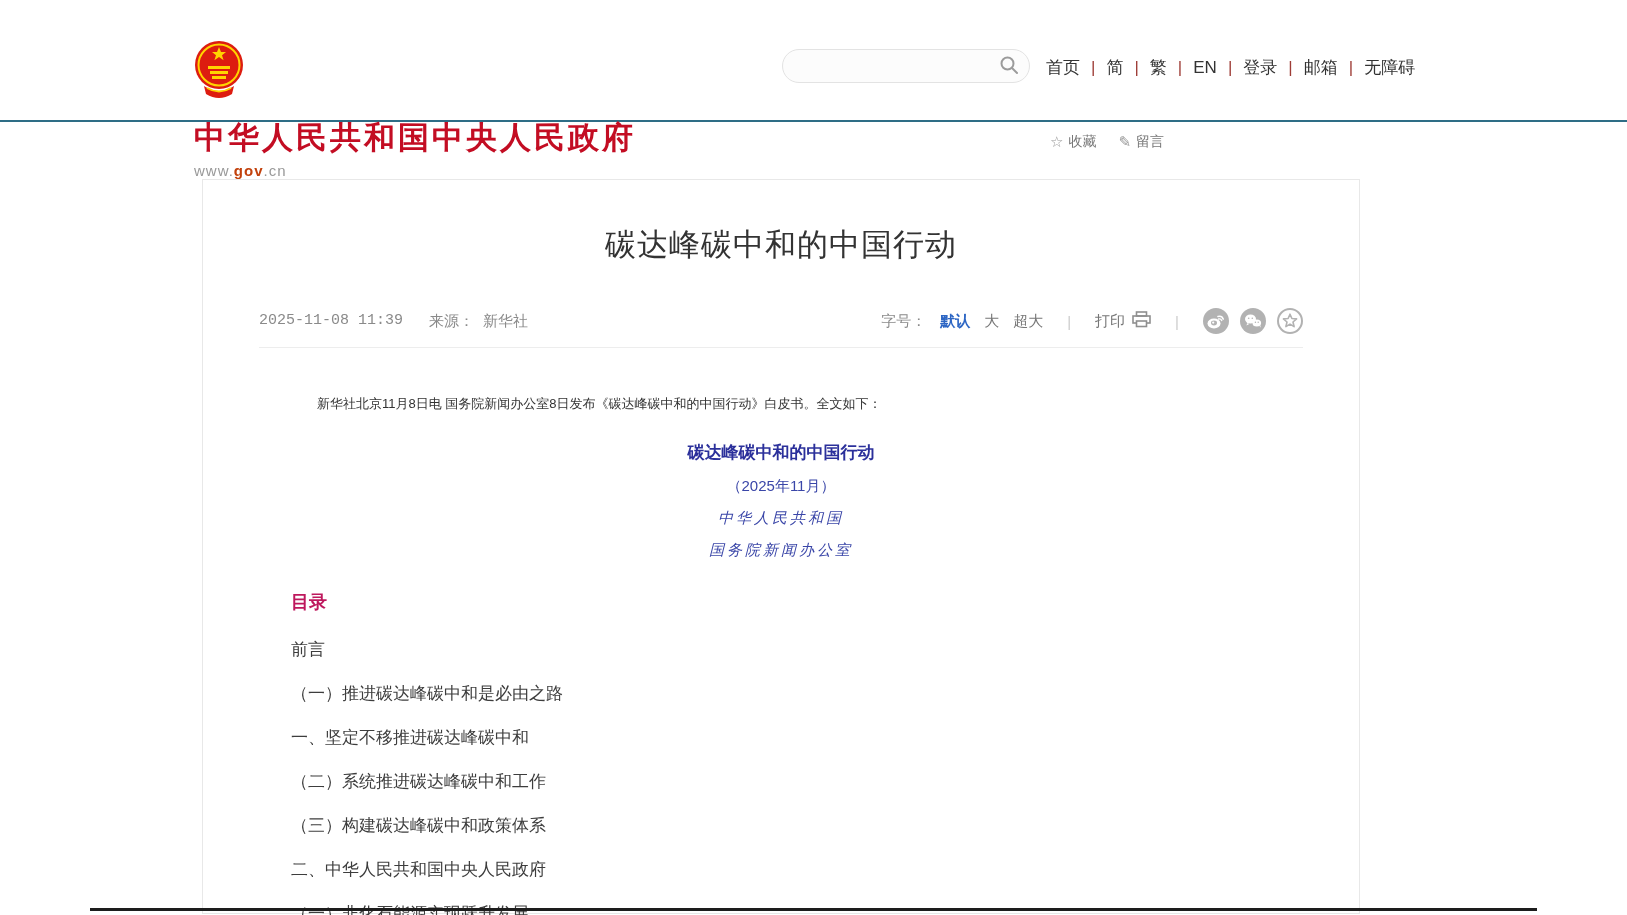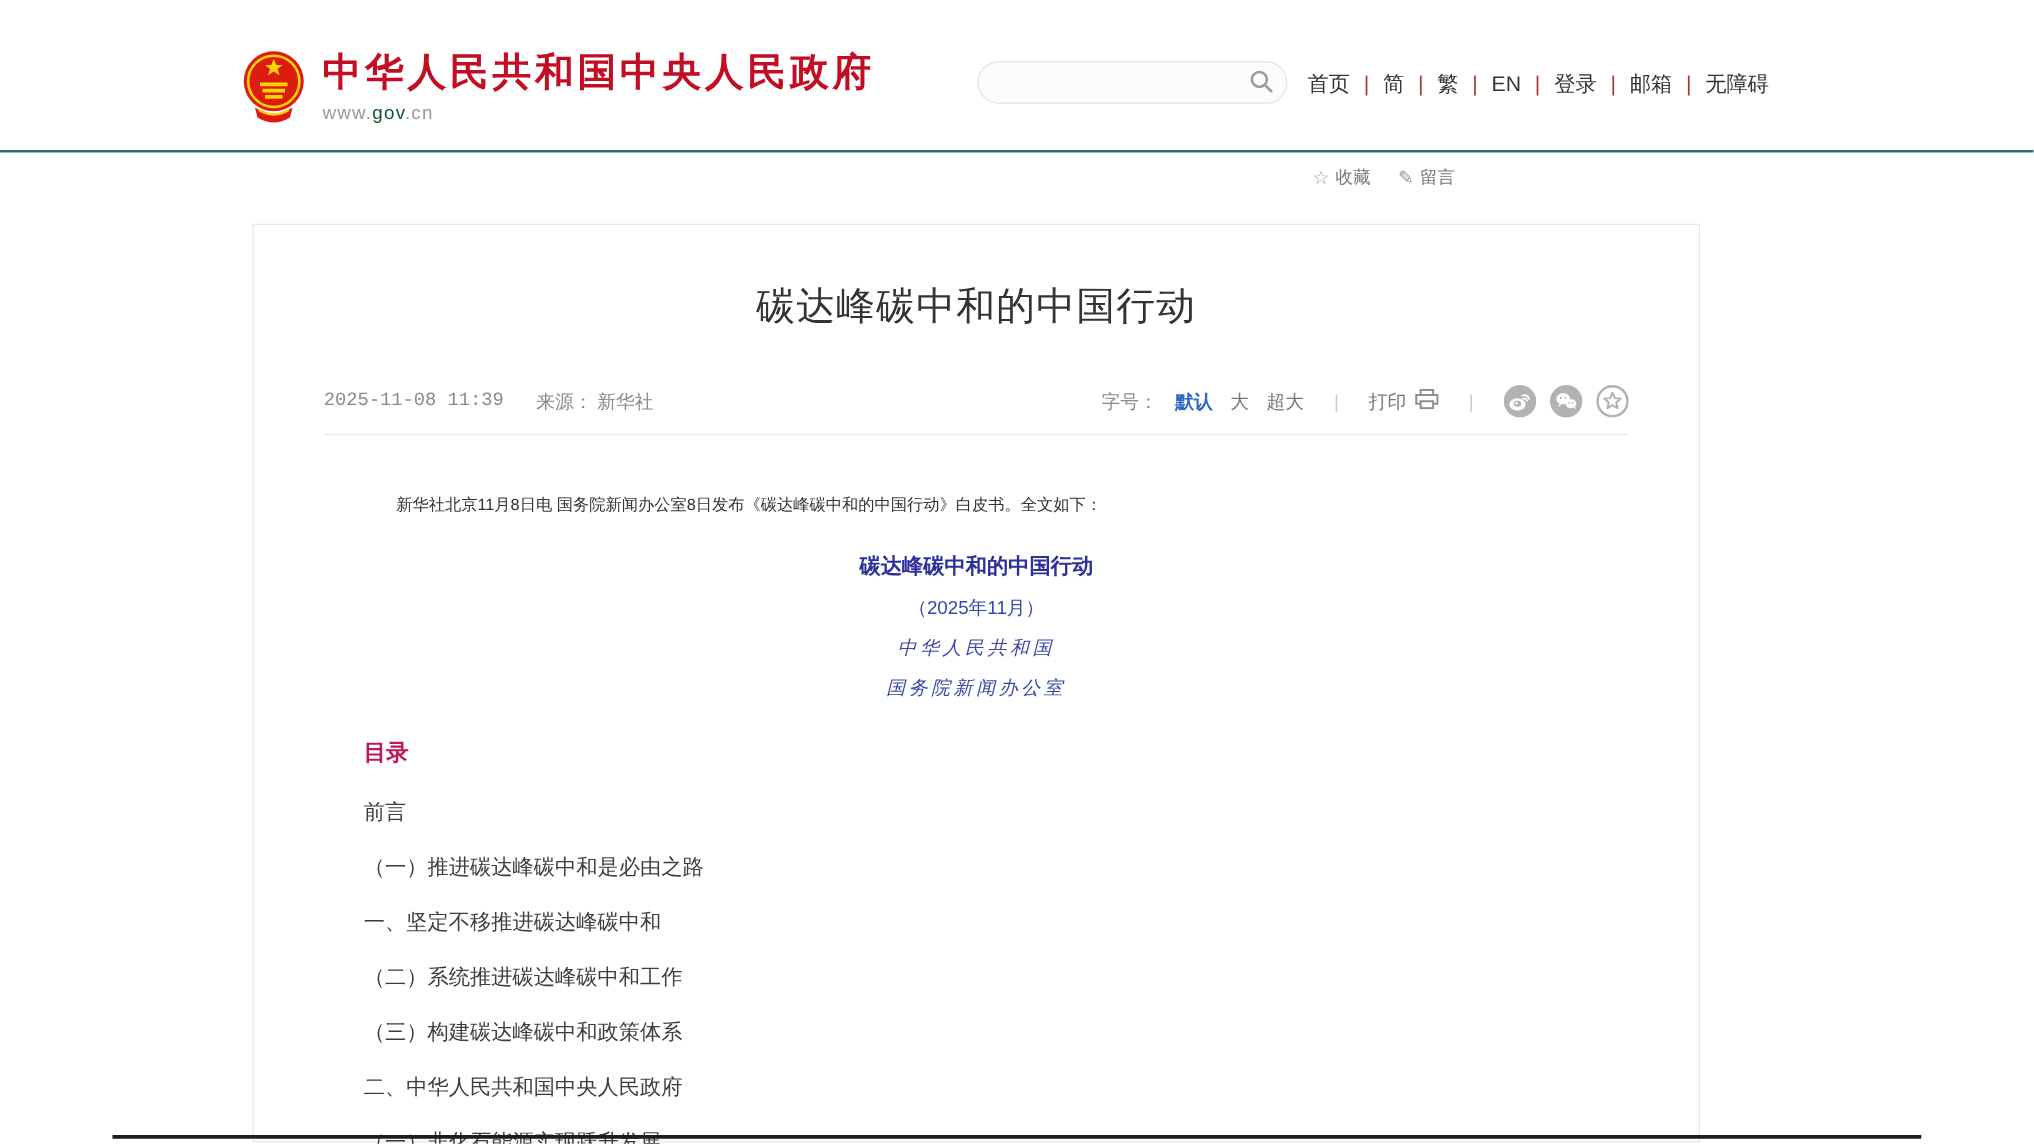--- a/index.html
+++ b/index.html
@@ -4,25 +4,25 @@
 <style>
   * { margin:0; padding:0; box-sizing:border-box; }
   html,body { background:#fff; }
   body {
     width:1627px; height:915px; position:relative; overflow:hidden;
     font-family:"Liberation Sans","DejaVu Sans",sans-serif; color:#333;
   }
 
   
   .header { position:absolute; top:0; left:0; width:1627px; height:122px; background:#fff; border-bottom:2px solid #2e6d86; }
-  .logo-link { position:absolute; left:194px; top:38px; display:flex; align-items:flex-start; gap:14px; cursor:pointer; text-decoration:none; }
+  .logo-link { position:absolute; left:194px; top:38px; display:flex; align-items:flex-start; gap:14px; cursor:pointer; text-decoration:none;flex-direction:column; }
   .emblem { width:50px; height:62px; flex:0 0 auto; }
   .site-title { font-size:31px; font-weight:bold; color:#c30d23; letter-spacing:3px; line-height:1.05; margin-top:4px; }
   .site-url { font-size:15px; color:#999; margin-top:7px; letter-spacing:1px; }
-  .site-url .gov { color:#14532d; font-weight:normal; }
+  .site-url .gov { color:#c2410c; font-weight:bold; }
 
   .search-box {
     position:absolute; left:782px; top:49px; width:248px; height:34px;
     background:#fcfcfc; border:1px solid #e3e3e3; border-radius:17px;
     display:flex; align-items:center; padding:0 10px 0 16px;
   }
   .search-input { flex:1; border:none; outline:none; background:transparent; font-size:14px; color:#333; min-width:0; }
   .search-btn { border:none; background:transparent; cursor:pointer; display:flex; align-items:center; }
 
   .top-nav { position:absolute; left:1046px; top:56px; display:flex; align-items:center; font-size:17px; color:#333; white-space:nowrap; }
@@ -40,21 +40,21 @@
     background:#fff; border:1px solid #e8e8e8;
   }
   .article-title { margin-top:44px; text-align:center; font-size:31px; font-weight:500; color:#333; letter-spacing:1px; }
 
   .meta-row {
     margin:42px 56px 0 56px; padding-bottom:13px; border-bottom:1px solid #ededed;
     display:flex; justify-content:space-between; align-items:center;
     font-size:15px; color:#8a8a8a;
   }
   .meta-left { display:flex; gap:26px; font-family:"Liberation Mono","DejaVu Sans Mono",monospace; }
-  .meta-left .src { font-family:Liberation Serif, serif; }
+  .meta-left .src { font-family:Liberation Mono, monospace; }
   .meta-right { display:flex; align-items:center; gap:14px; color:#8a8a8a; }
   .fs-label { color:#8a8a8a; }
   .fs-option { cursor:pointer; color:#777; }
   .fs-option.active { color:#2d66c4; font-weight:bold;text-align:right; }
   .meta-sep { color:#ccc; margin:0 10px; }
   .print-link { display:flex; align-items:center; gap:7px; color:#777; cursor:pointer; }
   .share-icons { display:flex; align-items:center; gap:11px; }
   .share-btn { width:26px; height:26px; border:none; background:transparent; padding:0; cursor:pointer; display:flex; }
 
   

